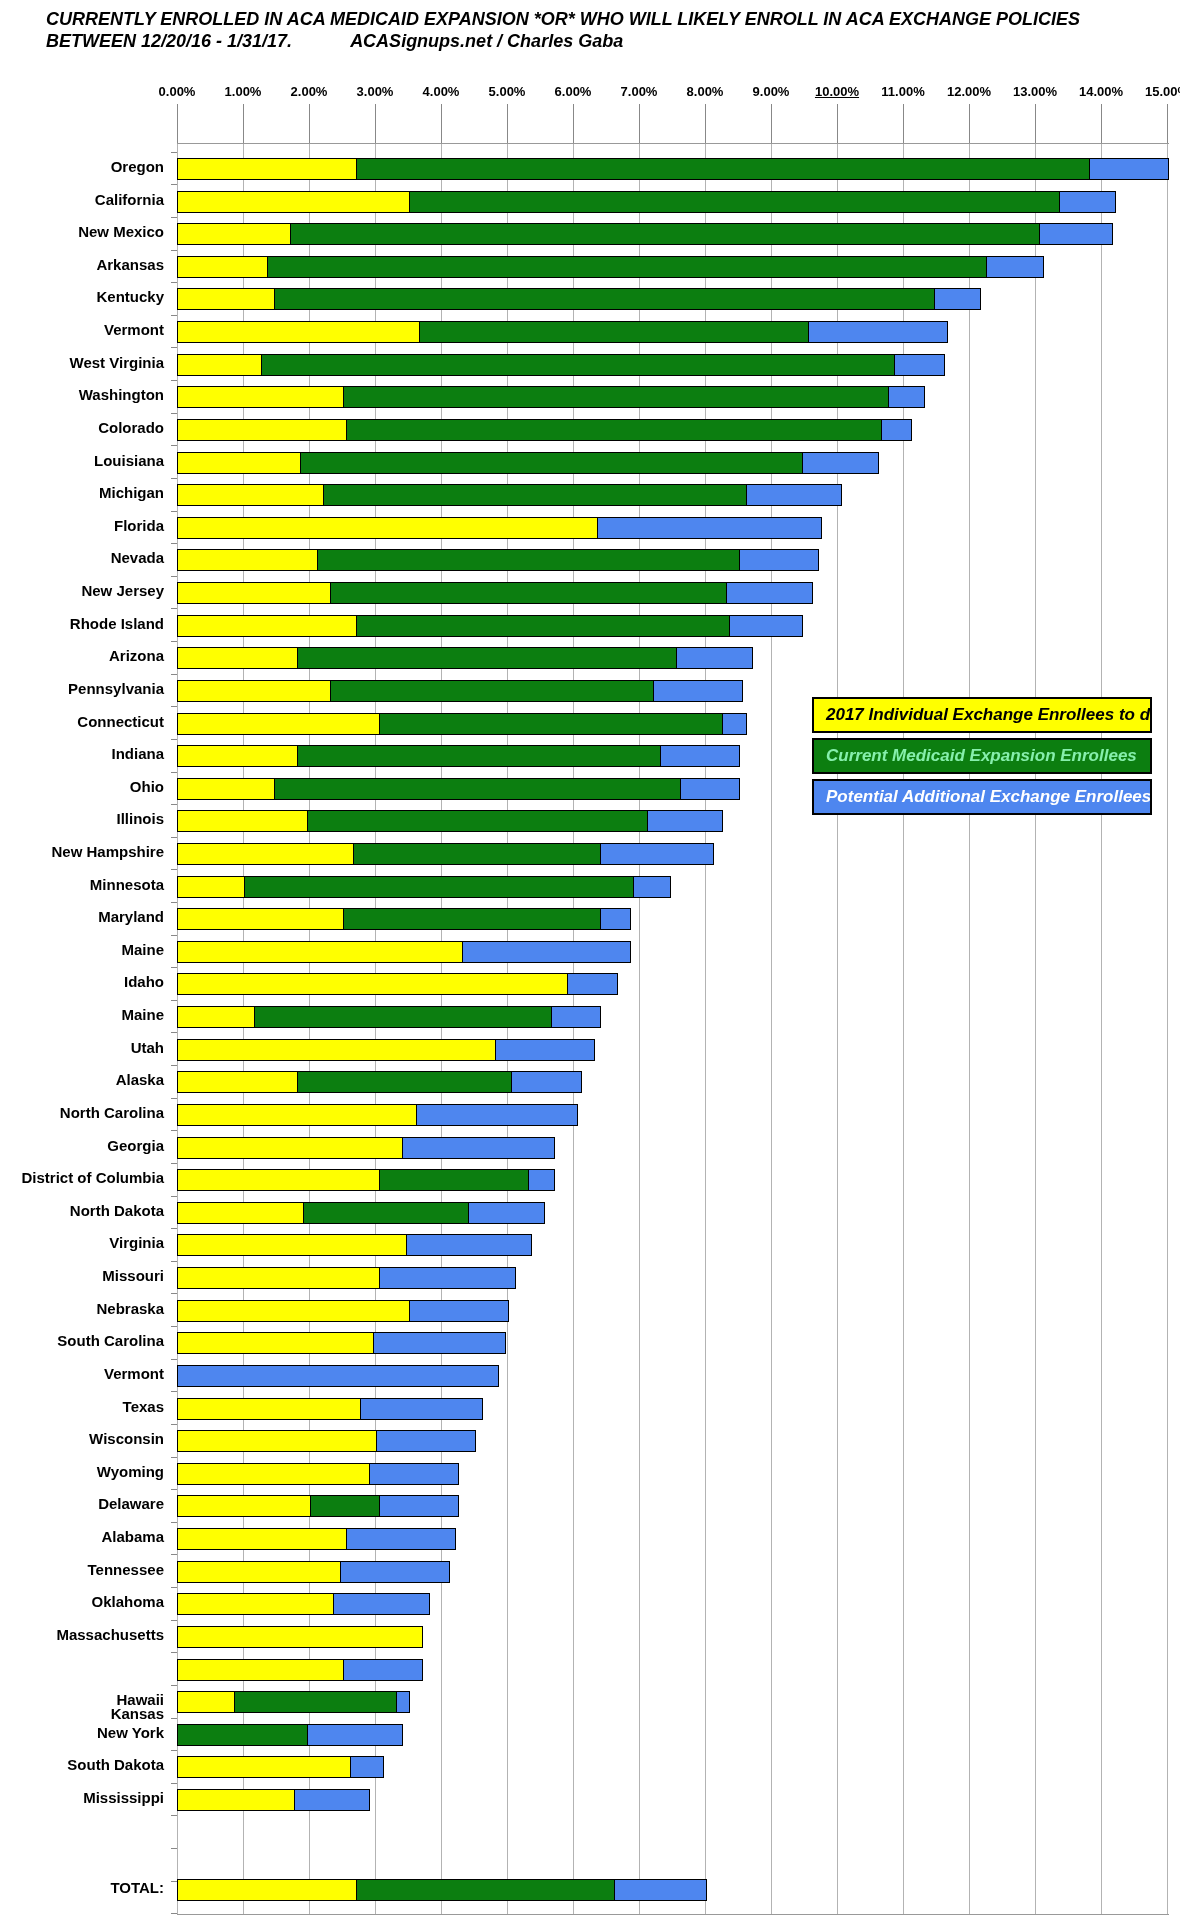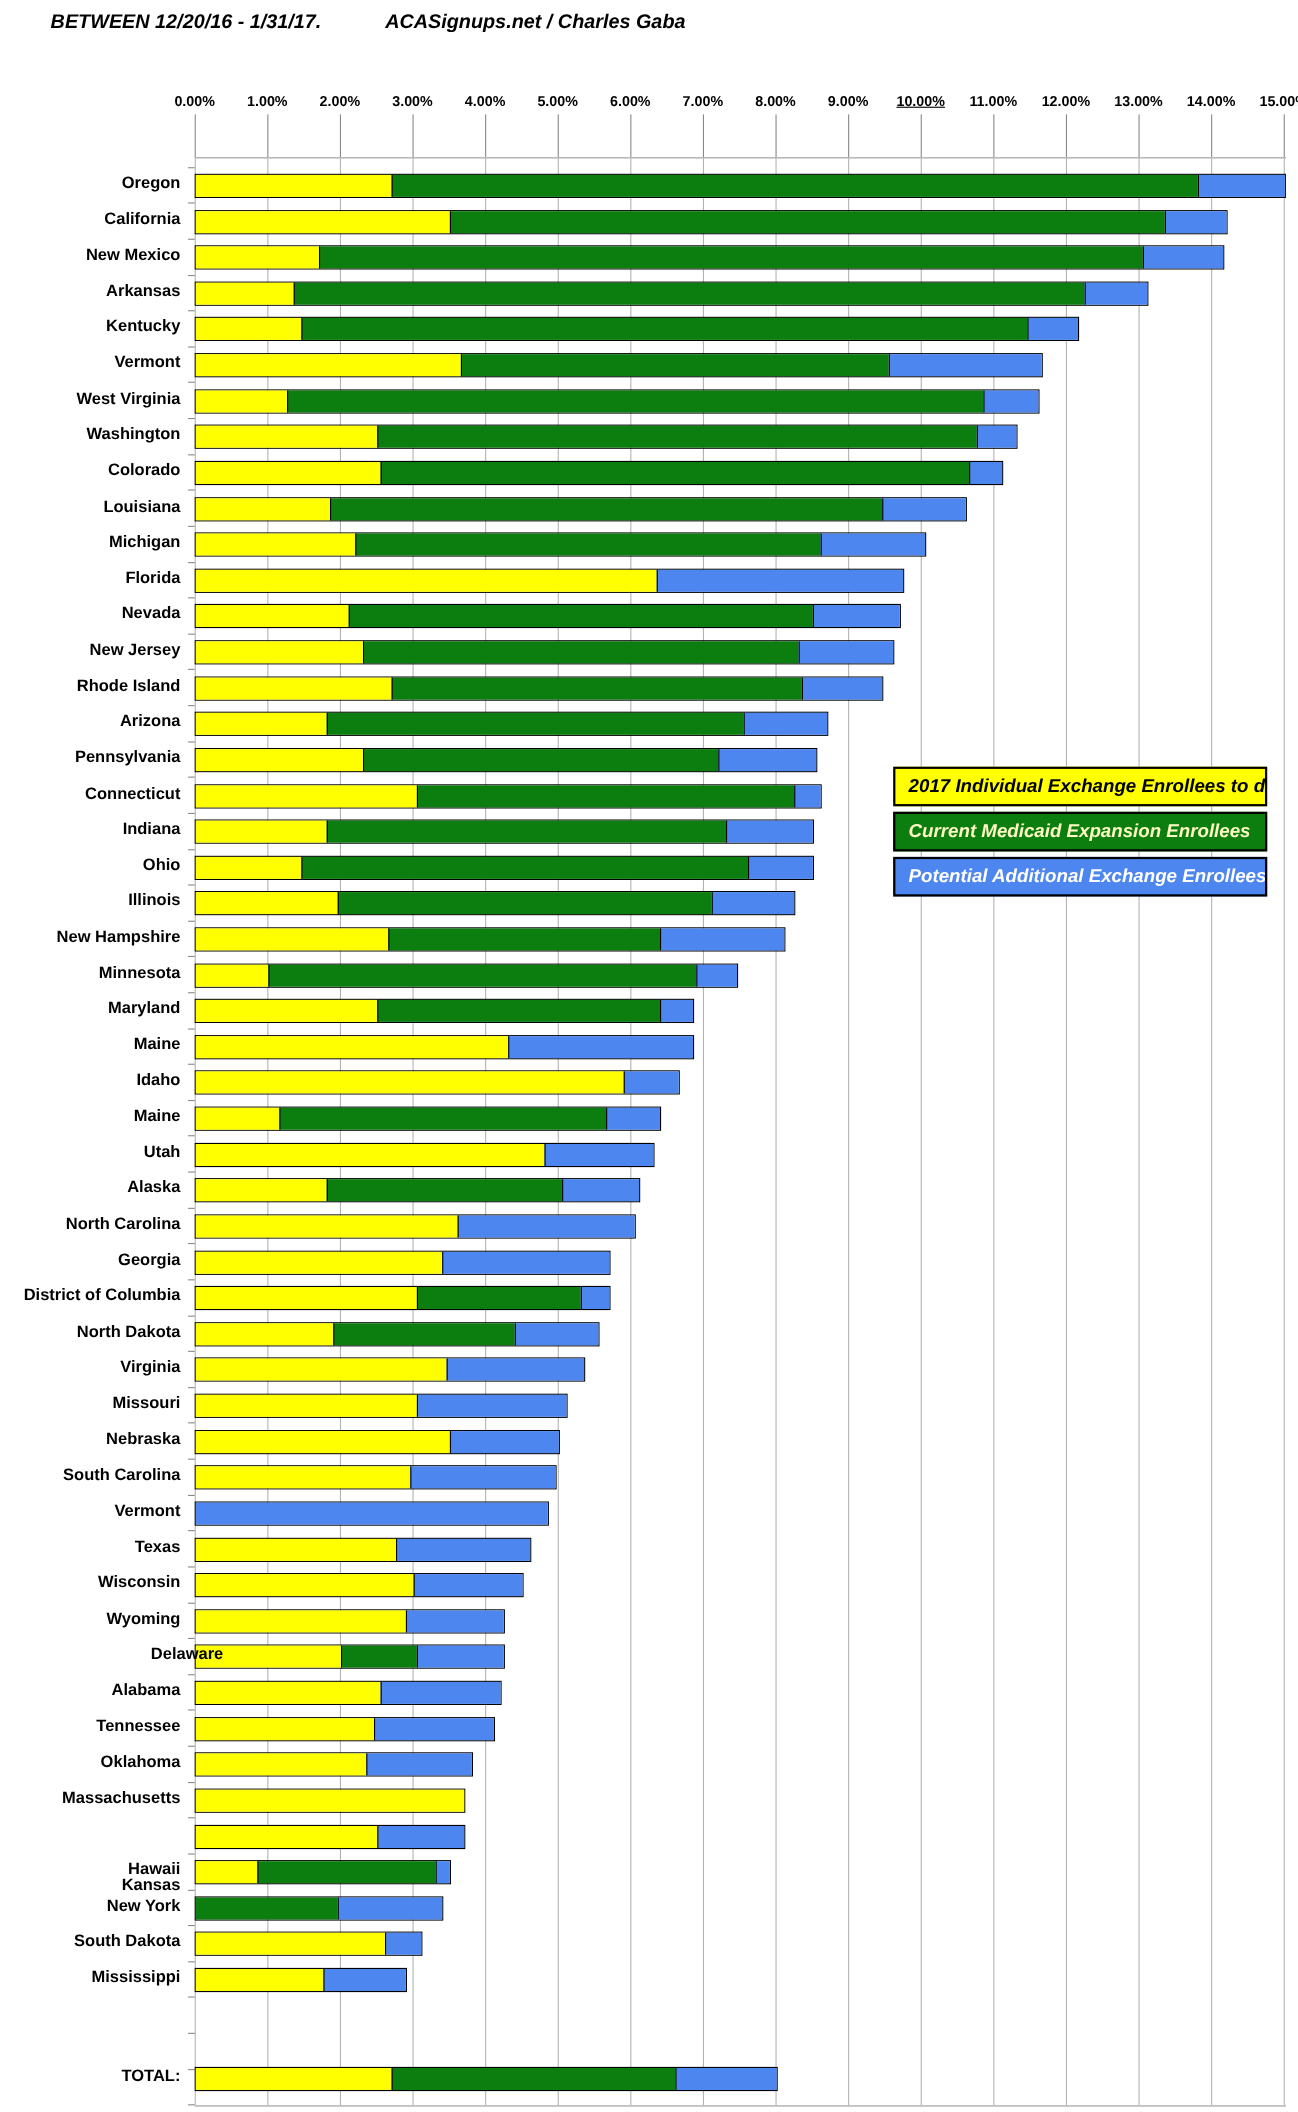--- a/index.html
+++ b/index.html
@@ -26,20 +26,21 @@
   .seg + .seg{border-left:1px solid #000;}
   #legend{position:absolute;left:812px;top:697px;width:340px;}
   .legend-box{width:340px;height:36px;border:2px solid #000;box-sizing:border-box;
     margin-bottom:5px;font-size:17px;font-weight:bold;font-style:italic;
     line-height:32px;padding-left:12px;white-space:nowrap;overflow:hidden;}
 </style>
 </head>
 <body>
 
 <div id="title-block">
+  <div>CURRENTLY ENROLLED IN ACA MEDICAID EXPANSION *OR* WHO WILL LIKELY ENROLL IN ACA EXCHANGE POLICIES</div>
   <div>
     <span>BETWEEN 12/20/16 - 1/31/17.</span><span class="t3b">ACASignups.net / Charles Gaba</span>
   </div>
 </div>
 
 <div id="axis">
     <div class="axis-label" style="left: 177px;">0.00%</div>
     <div class="axis-tick" style="left: 177px;"></div>
     <div class="axis-label" style="left: 243px;">1.00%</div>
     <div class="axis-tick" style="left: 243px;"></div>
@@ -418,30 +419,30 @@
     <div class="state-label" style="top: 1168px; line-height: 20px;">District of Columbia</div>
     <div class="state-label" style="top: 1201px; line-height: 20px;">North Dakota</div>
     <div class="state-label" style="top: 1233px; line-height: 20px;">Virginia</div>
     <div class="state-label" style="top: 1266px; line-height: 20px;">Missouri</div>
     <div class="state-label" style="top: 1299px; line-height: 20px;">Nebraska</div>
     <div class="state-label" style="top: 1331px; line-height: 20px;">South Carolina</div>
     <div class="state-label" style="top: 1364px; line-height: 20px;">Vermont</div>
     <div class="state-label" style="top: 1397px; line-height: 20px;">Texas</div>
     <div class="state-label" style="top: 1429px; line-height: 20px;">Wisconsin</div>
     <div class="state-label" style="top: 1462px; line-height: 20px;">Wyoming</div>
-    <div class="state-label" style="top: 1494px; line-height: 20px; margin-left: 39px;">Delaware</div>
+    <div class="state-label" style="top: 1494px; line-height: 20px;">Delaware</div>
     <div class="state-label" style="top: 1527px; line-height: 20px;">Alabama</div>
     <div class="state-label" style="top: 1560px; line-height: 20px;">Tennessee</div>
     <div class="state-label" style="top: 1592px; line-height: 20px;">Oklahoma</div>
     <div class="state-label" style="top: 1625px; line-height: 20px;">Massachusetts</div>
     <div class="state-label" style="top: 1704px; line-height: 20px;">Kansas</div>
     <div class="state-label" style="top: 1690px; line-height: 20px;">Hawaii</div>
     <div class="state-label" style="top: 1723px; line-height: 20px;">New York</div>
     <div class="state-label" style="top: 1755px; line-height: 20px;">South Dakota</div>
     <div class="state-label" style="top: 1788px; line-height: 20px;">Mississippi</div>
     <div class="state-label" style="top: 1878px; line-height: 20px;">TOTAL:</div>
   </div>
 
 <div id="legend">
     <div class="legend-box" style="background: rgb(255, 255, 0); color: rgb(0, 0, 0);">2017 Individual Exchange Enrollees to date</div>
-    <div class="legend-box" style="background: rgb(12, 126, 16); color: #fef9c3;">Current Medicaid Expansion Enrollees</div>
+    <div class="legend-box" style="background: rgb(12, 126, 16); color: #86efac;">Current Medicaid Expansion Enrollees</div>
     <div class="legend-box" style="background: rgb(78, 134, 239); color: rgb(255, 255, 255);">Potential Additional Exchange Enrollees</div>
   </div>
 
 </body></html>

